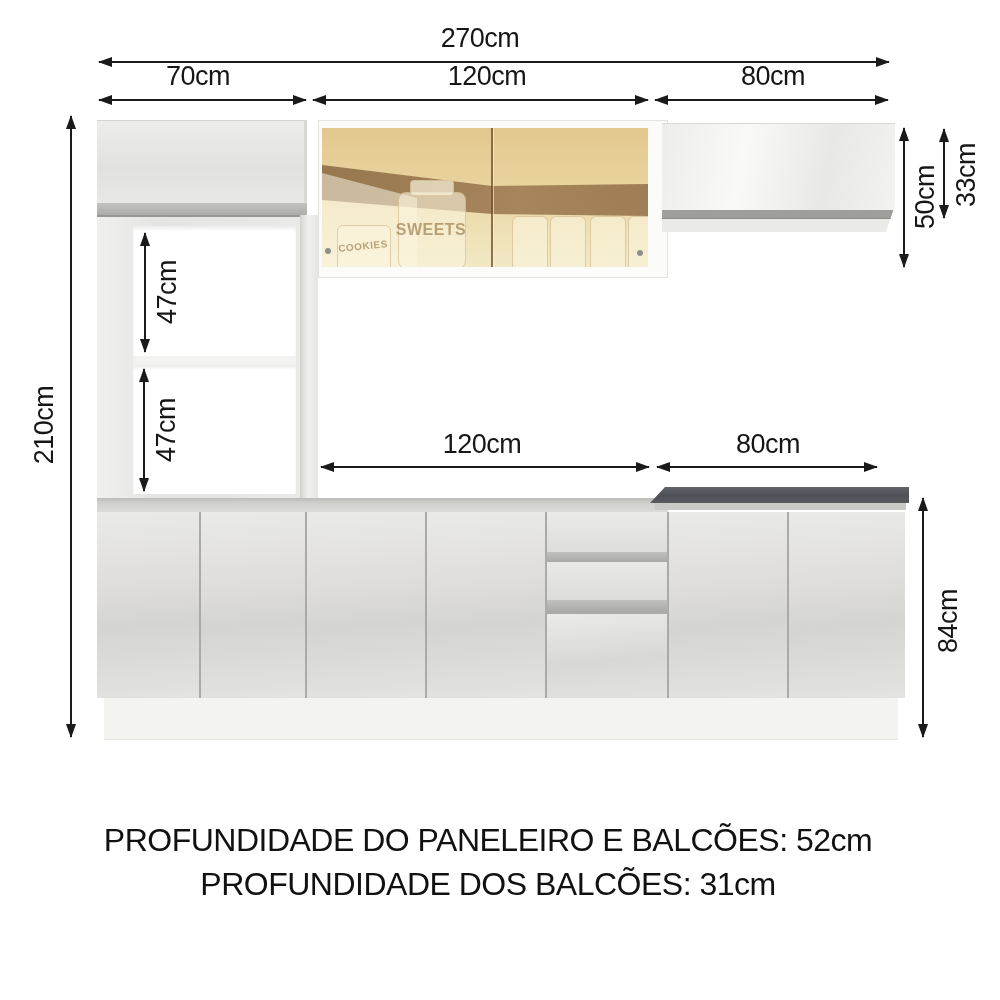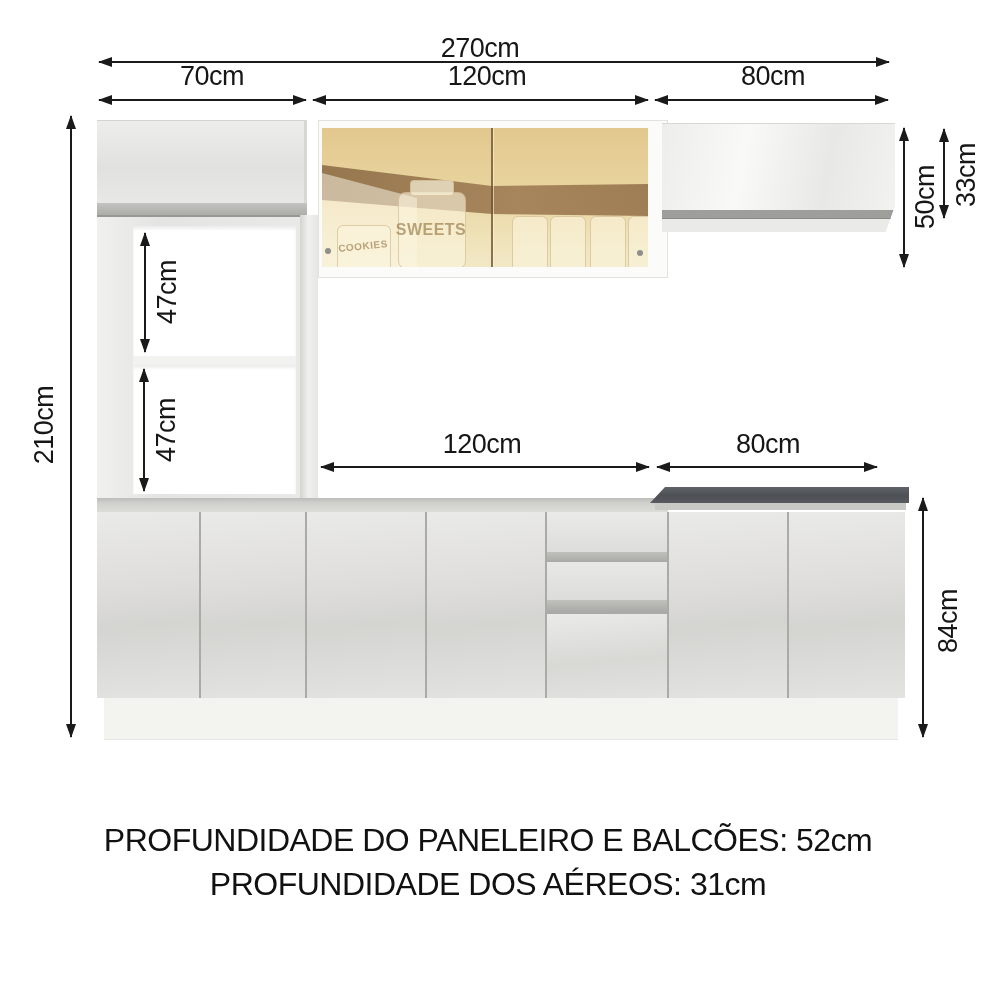--- a/index.html
+++ b/index.html
@@ -181,29 +181,29 @@
       <line x1="145" y1="233" x2="145" y2="352" marker-start="url(#ah)" marker-end="url(#ah)"></line>
       <line x1="144" y1="369" x2="144" y2="491" marker-start="url(#ah)" marker-end="url(#ah)"></line>
       <line x1="904" y1="128" x2="904" y2="267" marker-start="url(#ah)" marker-end="url(#ah)"></line>
       <line x1="944" y1="129" x2="944" y2="218" marker-start="url(#ah)" marker-end="url(#ah)"></line>
       <line x1="321" y1="467" x2="649" y2="467" marker-start="url(#ah)" marker-end="url(#ah)"></line>
       <line x1="657" y1="467" x2="877" y2="467" marker-start="url(#ah)" marker-end="url(#ah)"></line>
       <line x1="923" y1="498" x2="923" y2="737" marker-start="url(#ah)" marker-end="url(#ah)"></line>
     </g>
   </svg>
 
-  <div class="dim" style="left:480px;top:38px;margin-top:10px;">270cm</div>
-  <div class="dim" style="left:212px;top:76px;">70cm</div>
+  <div class="dim" style="left:480px;top:38px;">270cm</div>
+  <div class="dim" style="left:198px;top:76px;">70cm</div>
   <div class="dim" style="left:487px;top:76px;">120cm</div>
   <div class="dim" style="left:773px;top:76px;">80cm</div>
   <div class="dim v" style="left:44px;top:425px;">210cm</div>
   <div class="dim v" style="left:167px;top:292px;">47cm</div>
   <div class="dim v" style="left:166px;top:430px;">47cm</div>
   <div class="dim v" style="left:925px;top:197px;">50cm</div>
   <div class="dim v" style="left:966px;top:175px;">33cm</div>
   <div class="dim" style="left:482px;top:444px;">120cm</div>
   <div class="dim" style="left:768px;top:444px;">80cm</div>
   <div class="dim v" style="left:948px;top:621px;">84cm</div>
 
   <div class="footer-line" id="footer1">PROFUNDIDADE DO PANELEIRO E BALCÕES: 52cm</div>
-  <div class="footer-line" id="footer2">PROFUNDIDADE DOS AÉREOS: 31cm</div>
+  <div class="footer-line" id="footer2">PROFUNDIDADE DOS BALCÕES: 31cm</div>
 
 </div>
 
 </body></html>

